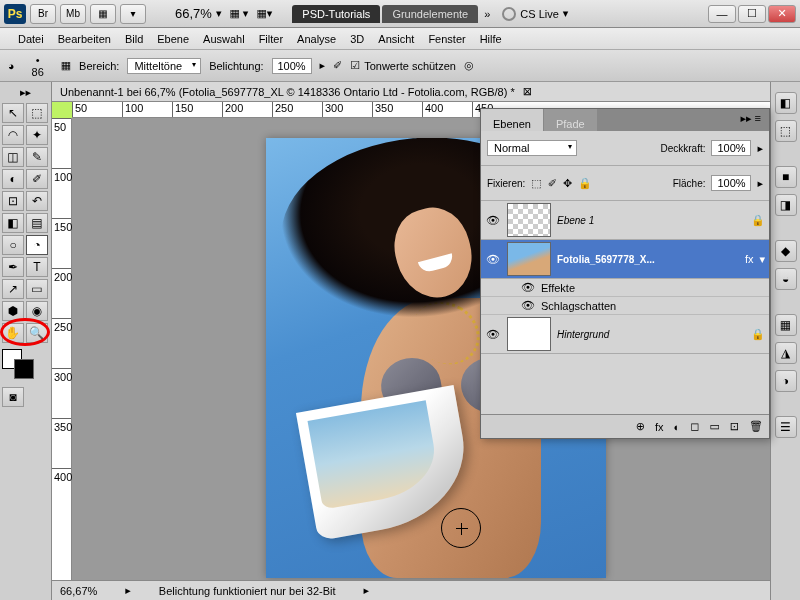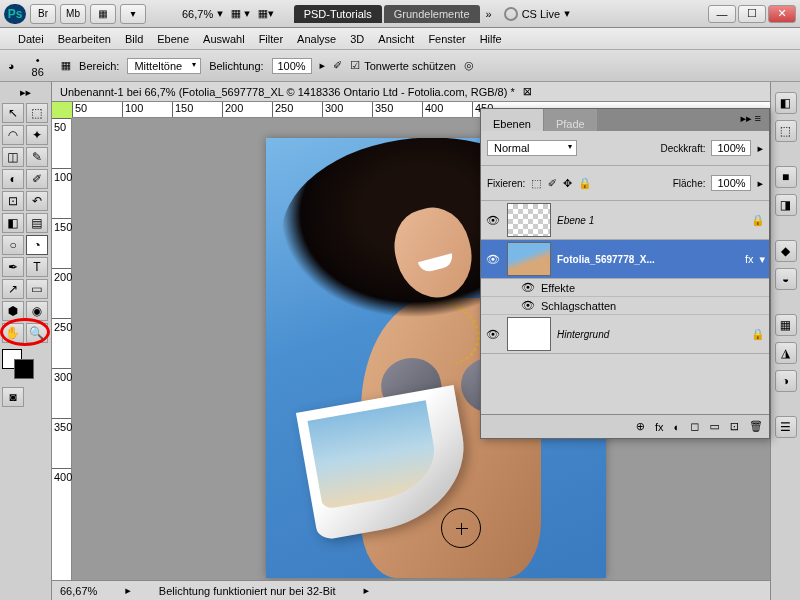--- a/index.html
+++ b/index.html
@@ -1,20 +1,20 @@
 <!DOCTYPE html>
 <html><head>
 <meta charset="utf-8">
 <style>
 * { margin:0; padding:0; box-sizing:border-box; font-family:"Segoe UI",Tahoma,sans-serif; font-size:11px; }
 body { background:#b8b8b8; width:800px; height:600px; overflow:hidden; position:relative; }
 .titlebar { height:28px; background:linear-gradient(#e8e8e8,#d0d0d0); display:flex; align-items:center; padding:0 4px; border-bottom:1px solid #888; }
-.titlebar .ps-icon { width:22px; height:20px; background:#083a6b; color:#14b8a6; font-weight:bold; display:flex; align-items:center; justify-content:center; border-radius:10px; font-size:12px; }
+.titlebar .ps-icon { width:22px; height:20px; background:#083a6b; color:#fde047; font-weight:bold; display:flex; align-items:center; justify-content:center; border-radius:3px; font-size:12px; }
 .titlebar .tb-btn { min-width:26px; height:20px; background:linear-gradient(#f5f5f5,#ddd); border:1px solid #999; border-radius:3px; margin-left:4px; display:flex; align-items:center; justify-content:center; font-size:10px; }
-.titlebar .zoom { margin-left:20px; font-size:11px;padding-left:16px; }
+.titlebar .zoom { margin-left:13px; font-size:13px;padding-left:16px; }
 .titlebar .tabs { margin-left:20px; display:flex; gap:2px; }
 .titlebar .tab { padding:3px 10px; background:#505050; color:#ddd; border-radius:3px 3px 0 0; font-size:11px; }
 .titlebar .tab.active { background:#303030; color:#fff; }
 .titlebar .cslive { margin-left:12px; display:flex; align-items:center; gap:4px; }
 .titlebar .cs-circ { width:14px; height:14px; border:2px solid #888; border-radius:50%; }
 .titlebar .winbtns { margin-left:auto; display:flex; gap:2px; }
 .titlebar .winbtn { width:28px; height:18px; background:linear-gradient(#f5f5f5,#ddd); border:1px solid #999; border-radius:3px; display:flex; align-items:center; justify-content:center; }
 .titlebar .winbtn.close { background:linear-gradient(#e88,#c44); color:#fff; }
 .menubar { height:22px; background:linear-gradient(#eee,#ddd); display:flex; align-items:center; padding:0 18px; gap:14px; border-bottom:1px solid #aaa; }
 .menubar span { cursor:default; }

